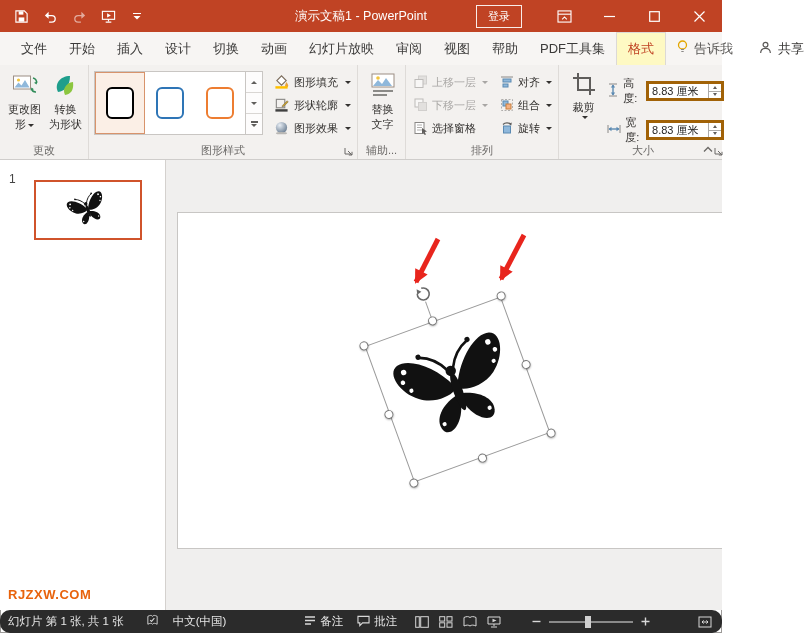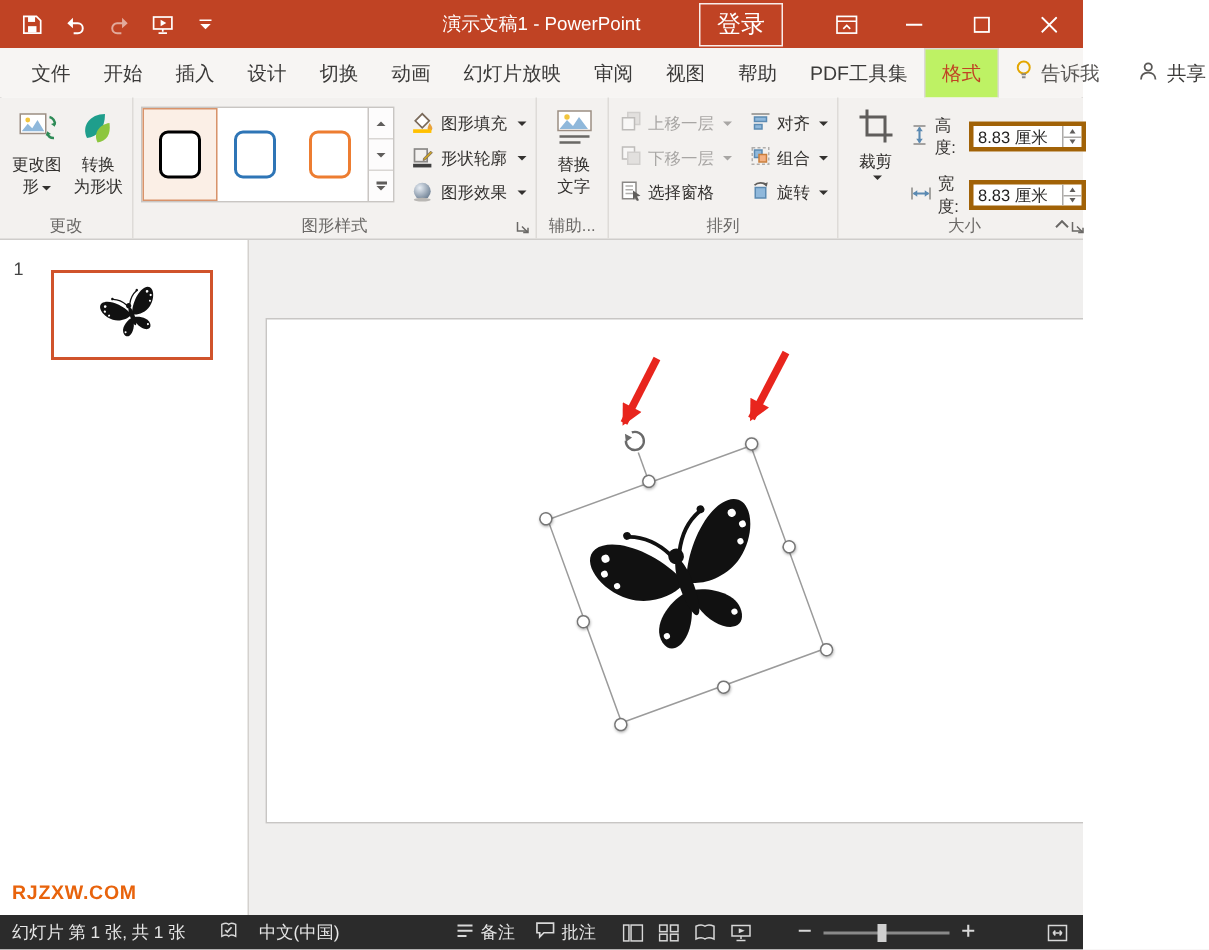--- a/index.html
+++ b/index.html
@@ -7,27 +7,27 @@
   body { font-family:"Liberation Sans", sans-serif; background:#fff; overflow:hidden; }
   .window { position:relative; width:722px; height:633px; background:#fff; box-shadow: inset 0 0 0 1px #9c9a98; display:flex; flex-direction:column; }
 
   
   .titlebar { height:32px; background:#c04324; display:flex; align-items:center; color:#fff; position:relative; flex:0 0 auto; }
   .qat { display:flex; align-items:center; gap:13px; padding-left:13px; z-index:2; }
   .qicon { width:16px; height:16px; display:flex; align-items:center; justify-content:center; cursor:pointer; }
   .qicon.dim { opacity:.55; }
   .tb-title { position:absolute; left:0; right:0; text-align:center; font-size:12.5px; color:#fff; }
   .tb-right { margin-left:auto; display:flex; align-items:center; height:100%; z-index:2; }
-  .login-btn { border:1px solid rgba(255,255,255,.9); background:transparent; color:#fff; font-size:16px; padding:3px 11px; margin-right:20px; cursor:pointer; font-family:inherit; }
+  .login-btn { border:1px solid rgba(255,255,255,.9); background:transparent; color:#fff; font-size:11px; padding:3px 11px; margin-right:20px; cursor:pointer; font-family:inherit; }
   .win-btn { width:45px; height:32px; display:flex; align-items:center; justify-content:center; cursor:pointer; }
 
   
   .tabrow { height:33px; background:#f7f5f3; display:flex; align-items:stretch; padding-left:10px; font-size:13px; color:#3b3a39; flex:0 0 auto; }
   .tab { padding:0 11px; display:flex; align-items:center; cursor:pointer; white-space:nowrap; }
-  .tab.active { background:#bef264; color:#c04324; border:1px solid #dcd9d6; border-bottom:none; }
+  .tab.active { background:#fef9c3; color:#c04324; border:1px solid #dcd9d6; border-bottom:none; }
   .tellme { display:flex; align-items:center; gap:5px; padding:0 10px; color:#5a5856; cursor:pointer; white-space:nowrap; }
   .share { margin-left:auto; display:flex; align-items:center; gap:6px; padding:0 16px; cursor:pointer; white-space:nowrap; }
 
   
   .ribbon { height:95px; background:#f3f1ef; border-bottom:1px solid #cfcdcb; display:flex; position:relative; flex:0 0 auto; }
   .rgroup { position:relative; padding:4px 3px 16px 5px; display:flex; align-items:flex-start; }
   .rgroup + .rgroup { border-left:1px solid #dedbd8; }
   .glabel { position:absolute; bottom:1px; left:0; right:0; text-align:center; font-size:11px; color:#6a6866; white-space:nowrap; }
   .bigbtn { width:42px; display:flex; flex-direction:column; align-items:center; gap:2px; padding-top:3px; font-size:11px; color:#33312f; text-align:center; line-height:1.2; cursor:pointer; }
   .bigbtn .lbl { white-space:nowrap; }
@@ -79,21 +79,21 @@
   .butterfly-wrap { position:absolute; inset:10px; display:flex; align-items:center; justify-content:center; cursor:move; }
   .handle { position:absolute; width:9px; height:9px; border-radius:50%; background:#fff; border:1px solid #767676; box-shadow:0 1px 2px rgba(0,0,0,.3); cursor:pointer; }
   .h-tl { left:-5px; top:-5px; } .h-tm { left:calc(50% - 4.5px); top:-5px; } .h-tr { right:-5px; top:-5px; }
   .h-ml { left:-5px; top:calc(50% - 4.5px); } .h-mr { right:-5px; top:calc(50% - 4.5px); }
   .h-bl { left:-5px; bottom:-5px; } .h-bm { left:calc(50% - 4.5px); bottom:-5px; } .h-br { right:-5px; bottom:-5px; }
   .rot-line { position:absolute; left:calc(50% - .5px); top:-21px; width:1px; height:17px; background:#9b9b9b; }
   .rot-handle { position:absolute; left:calc(50% - 8px); top:-37px; width:16px; height:16px; cursor:pointer; }
   .arrows { position:absolute; left:0; top:0; width:640px; height:450px; pointer-events:none; }
 
   
-  .statusbar { height:23px; background:#2b2b2b; color:#e6e6e6; display:flex; align-items:center; font-size:11.5px; padding:0 8px; flex:0 0 auto; }
+  .statusbar { height:23px; background:#2b2b2b; color:#e6e6e6; display:flex; align-items:center; font-size:11.5px; padding:0 8px; flex:0 0 auto;border-radius:10px; }
   .sb-item { display:flex; align-items:center; gap:4px; cursor:pointer; white-space:nowrap; }
   .sb-gap-s { margin-left:22px; } .sb-gap-m { margin-left:14px; } .sb-gap-l { margin-left:78px; }
   .sb-right { margin-left:auto; display:flex; align-items:center; }
   .viewbtn { width:24px; height:23px; display:flex; align-items:center; justify-content:center; cursor:pointer; }
   .zoomctl { display:flex; align-items:center; margin-left:26px; gap:8px; }
   .ztrack { position:relative; width:84px; height:2px; background:#8a8a8a; cursor:pointer; }
   .zthumb { position:absolute; left:36px; top:-5px; width:6px; height:12px; background:#d0d0d0; }
   .zpct { width:32px; text-align:right; margin-left:6px; cursor:pointer;margin-top:44px; }
   .fitbtn { margin-left:10px; margin-right:2px; cursor:pointer; display:flex; }
 </style>

